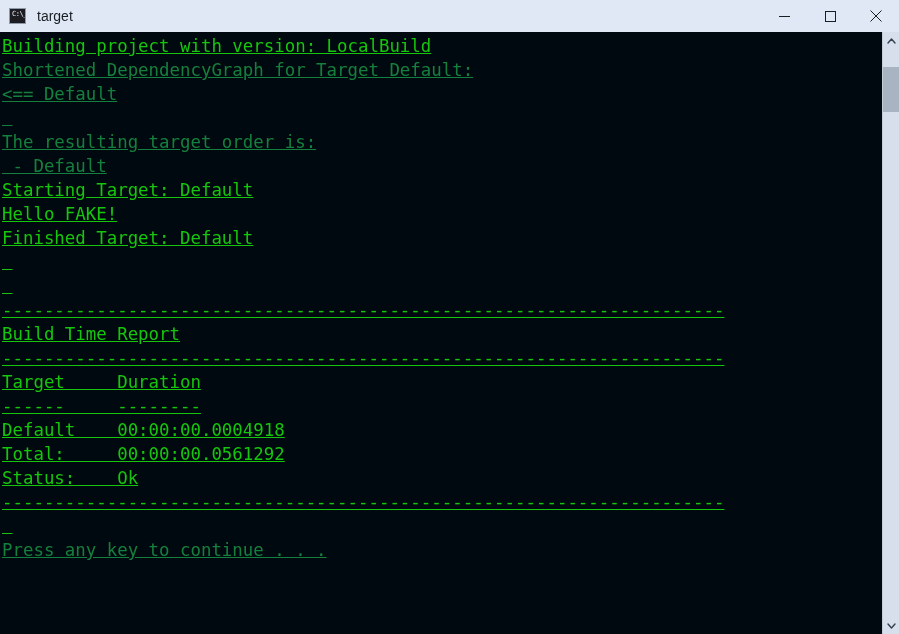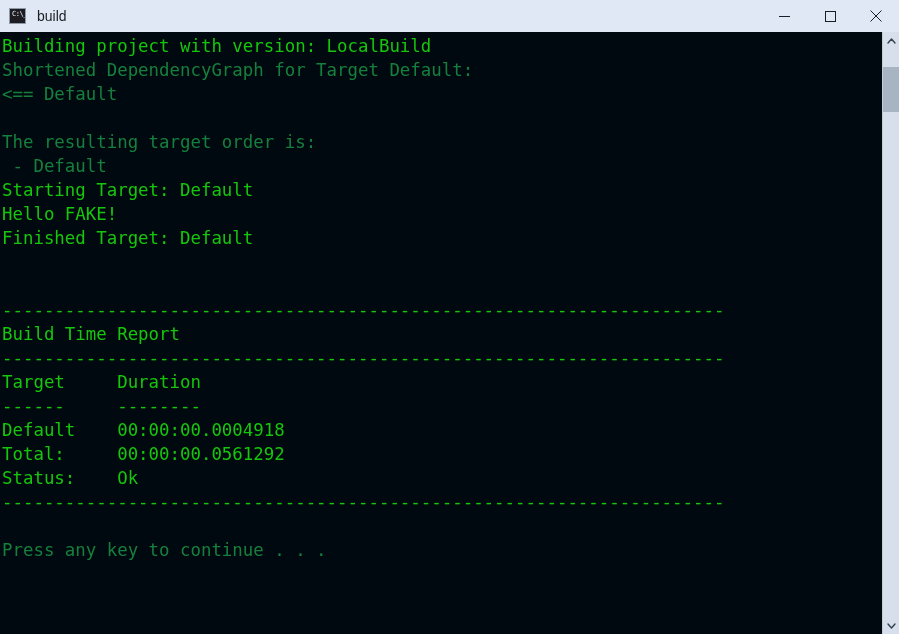--- a/index.html
+++ b/index.html
@@ -99,21 +99,21 @@
   #console-lines {
     position: absolute;
     left: 2px;
     top: 2px;
     font-family: "DejaVu Sans Mono", monospace;
     font-size: 17.4px;
     line-height: 24px;
     letter-spacing: 0px;
     white-space: pre;
   }
-  .ln { height: 24px; white-space: pre; }
+  .ln { height: 24px; white-space: pre; text-decoration: underline; }
   .c-green { color: #16c60c; }
   .c-white { color: #15803d; }
 
   
   #scrollbar {
     position: absolute;
     right: 0;
     top: 32px;
     width: 17px;
     height: 602px;
@@ -153,21 +153,21 @@
 </head>
 <body>
 
 <div id="window">
 
   <div id="titlebar">
     <div id="title-left">
       <div class="app-icon">
         <span class="glyph">C:\_</span>
       </div>
-      <div id="title-text">build</div>
+      <div id="title-text">target</div>
     </div>
     <div id="title-buttons">
       <div class="tb-btn">
         <svg width="11" height="11" viewBox="0 0 11 11" aria-hidden="true">
           <rect x="0" y="5" width="11" height="1" fill="#1b1f24"></rect>
         </svg>
       </div>
       <div class="tb-btn">
         <svg width="11" height="11" viewBox="0 0 11 11" aria-hidden="true">
           <rect x="0.5" y="0.5" width="10" height="10" fill="none" stroke="#1b1f24" stroke-width="1"></rect>

